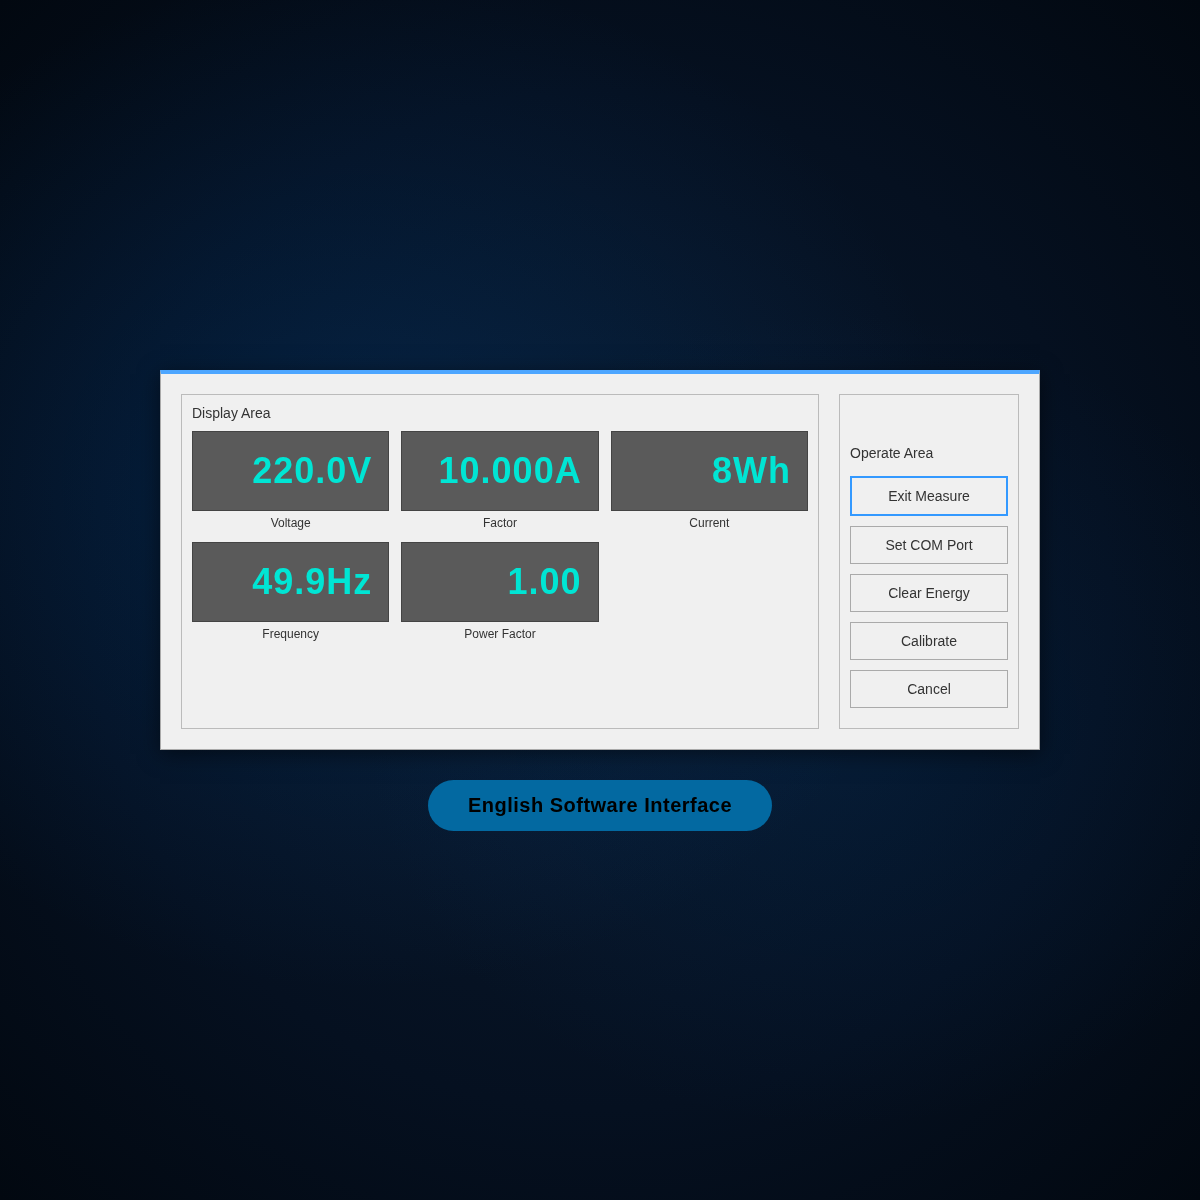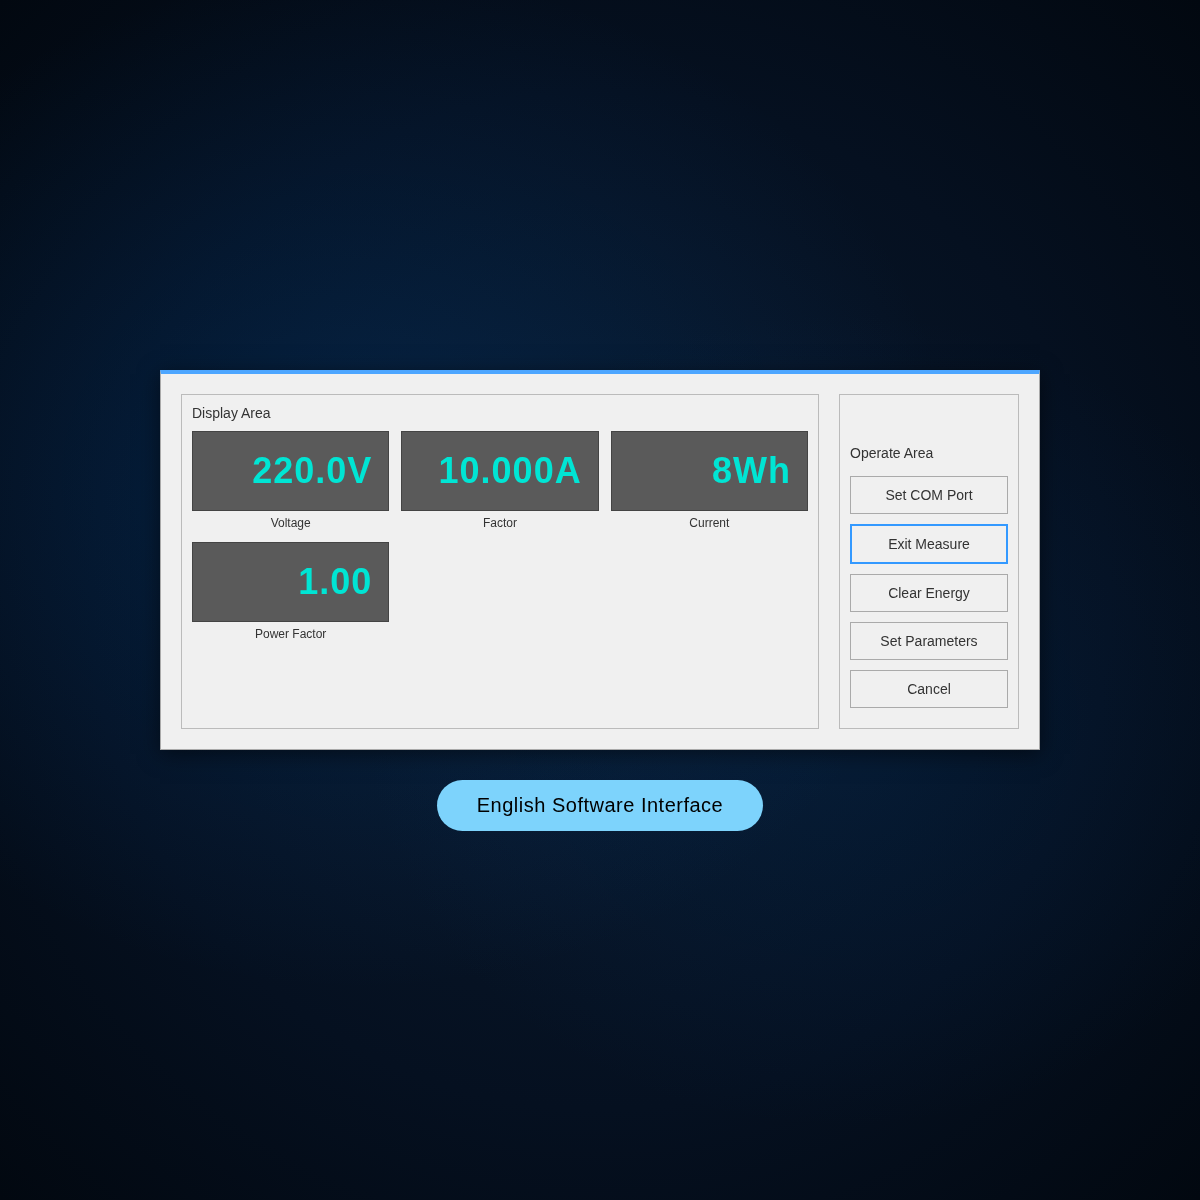--- a/index.html
+++ b/index.html
@@ -141,24 +141,24 @@
     .op-btn-spacer {
       flex: 1;
     }
 
     .badge-container {
       display: flex;
       justify-content: center;
     }
 
     .software-badge {
-      background: #7dd3fc;
+      background: #0369a1;
       color: #000;
       font-size: 20px;
-      font-weight: normal;
+      font-weight: bold;
       padding: 14px 40px;
       border-radius: 30px;
       text-align: center;
       letter-spacing: 0.5px;
     }
   </style>
 </head>
 <body>
 
 <div class="bg-overlay"></div>
@@ -187,38 +187,44 @@
           </div>
 
 
           <div class="metric-cell">
             <div class="metric-display">
               <span class="metric-value">8Wh</span>
             </div>
             <span class="metric-label">Current</span>
           </div>
 
+          <div class="metric-cell">
+            <div class="metric-display">
+              <span class="metric-value">49.9Hz</span>
+            </div>
+            <span class="metric-label">Frequency</span>
+          </div>
 
           <div class="metric-cell">
             <div class="metric-display">
               <span class="metric-value">1.00</span>
             </div>
             <span class="metric-label">Power Factor</span>
           </div>
 
         </div>
       </div>
 
       <div class="operate-area">
         <div class="operate-area-title">Operate Area</div>
 
+        <button class="op-btn active">Exit Measure</button>
         <button class="op-btn">Set COM Port</button>
-        <button class="op-btn active">Exit Measure</button>
         <button class="op-btn">Clear Energy</button>
-        <button class="op-btn">Set Parameters</button>
+        <button class="op-btn">Calibrate</button>
 
         <div class="op-btn-spacer"></div>
 
         <button class="op-btn">Cancel</button>
       </div>
 
     </div>
   </div>
 
   <div class="badge-container">

